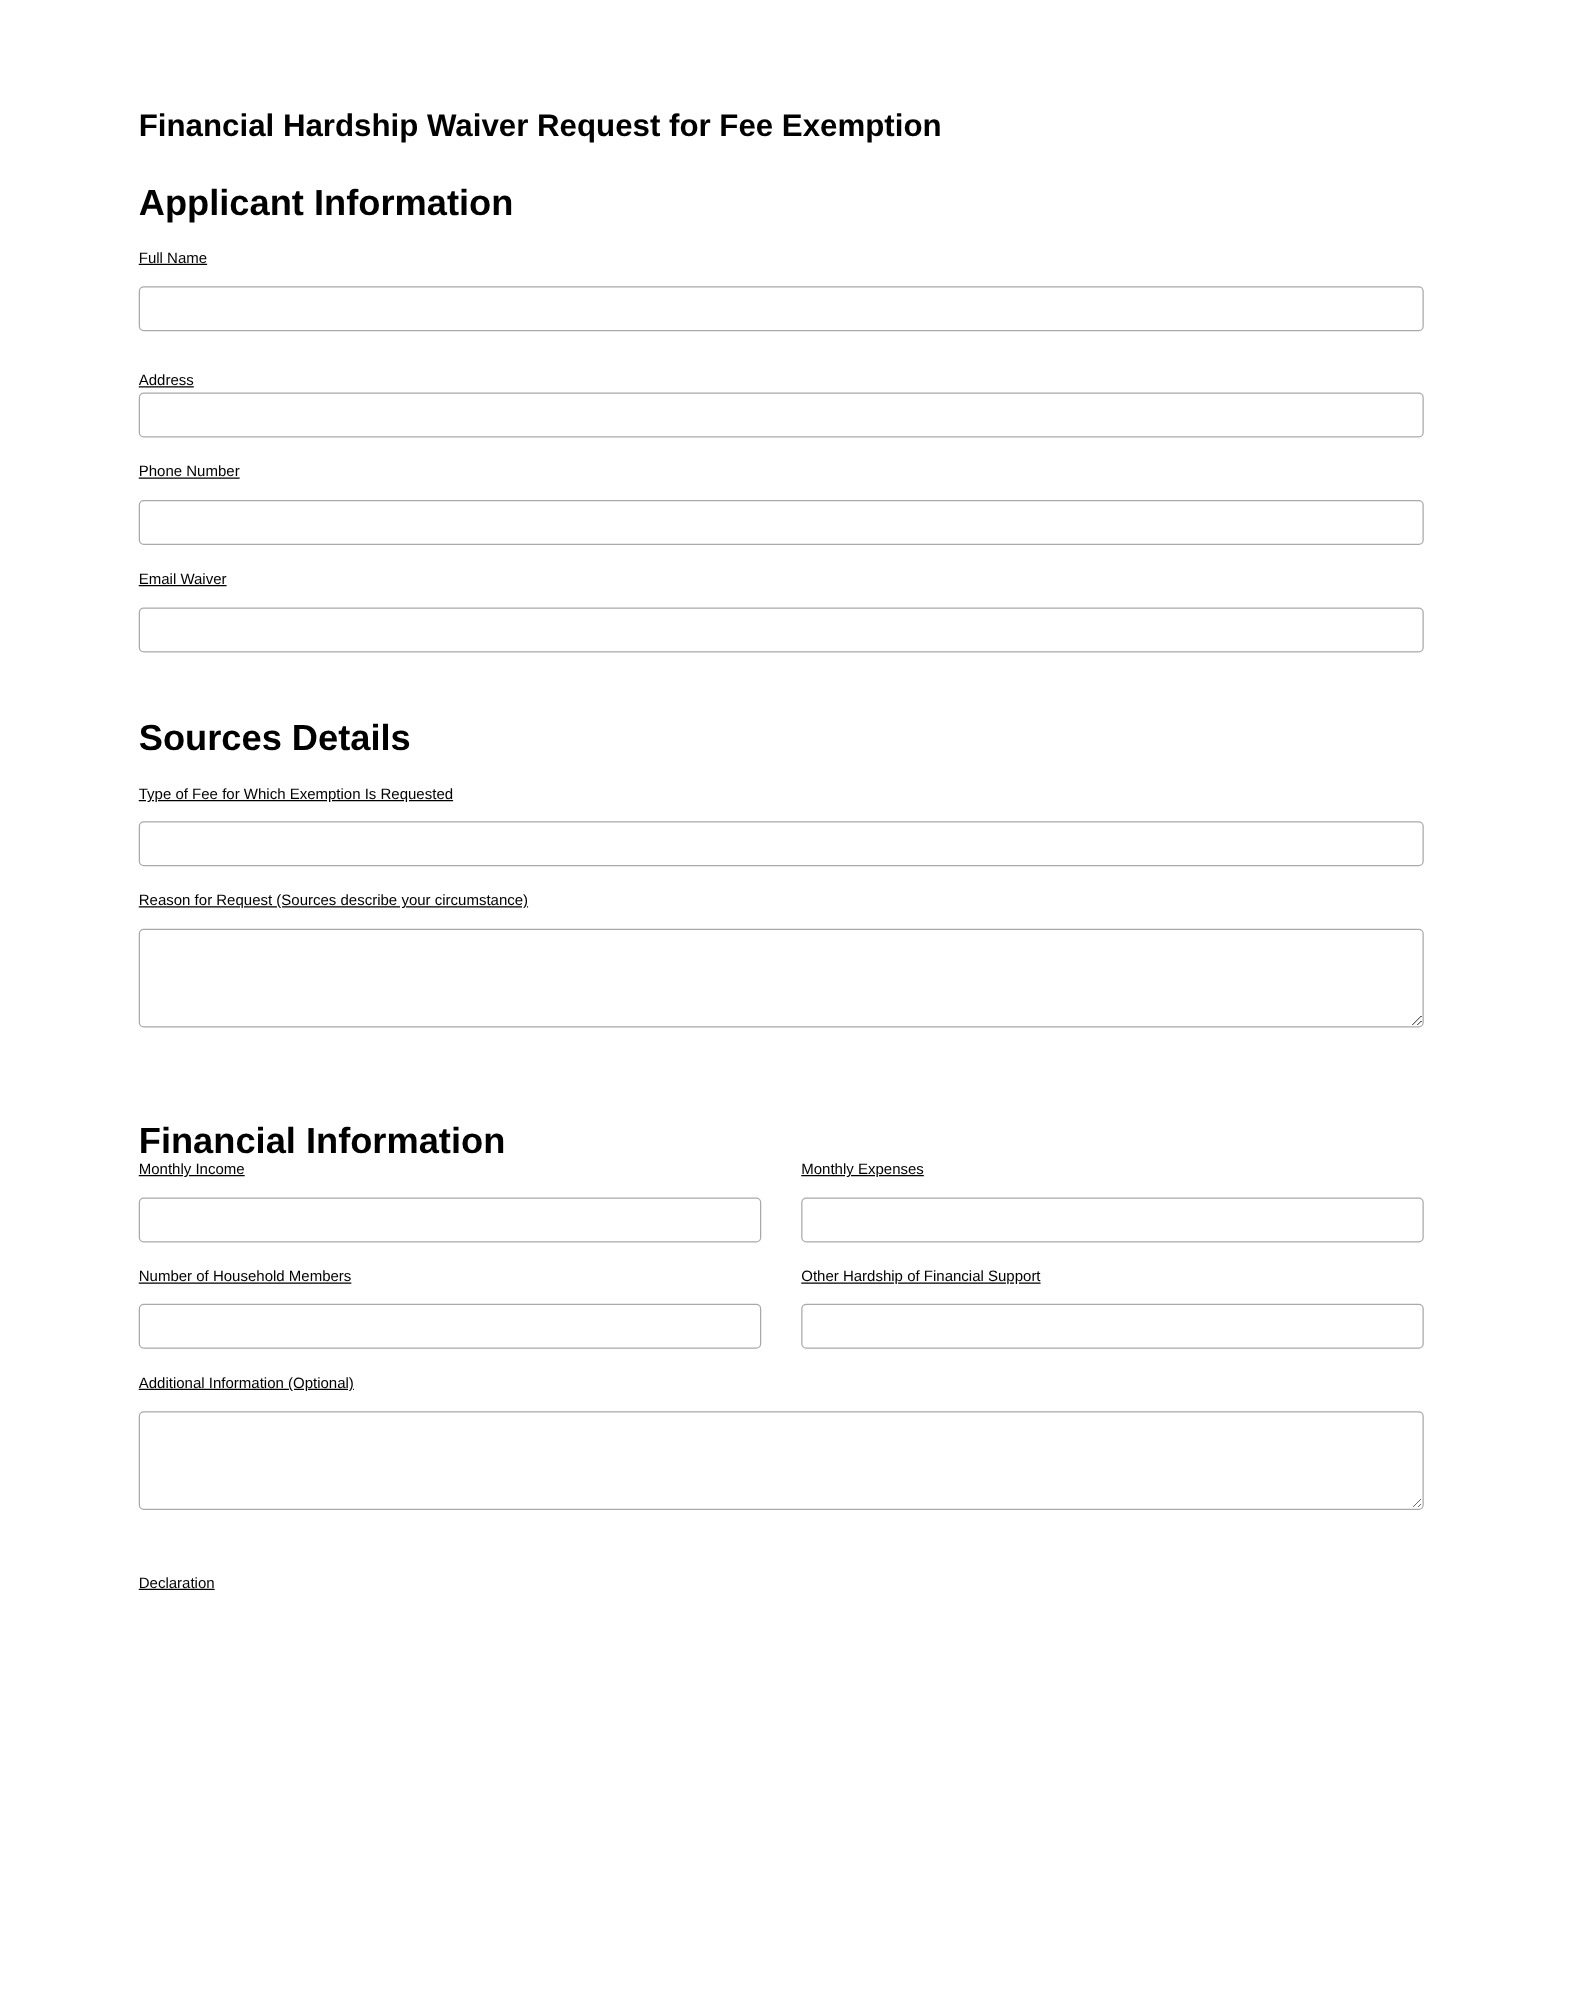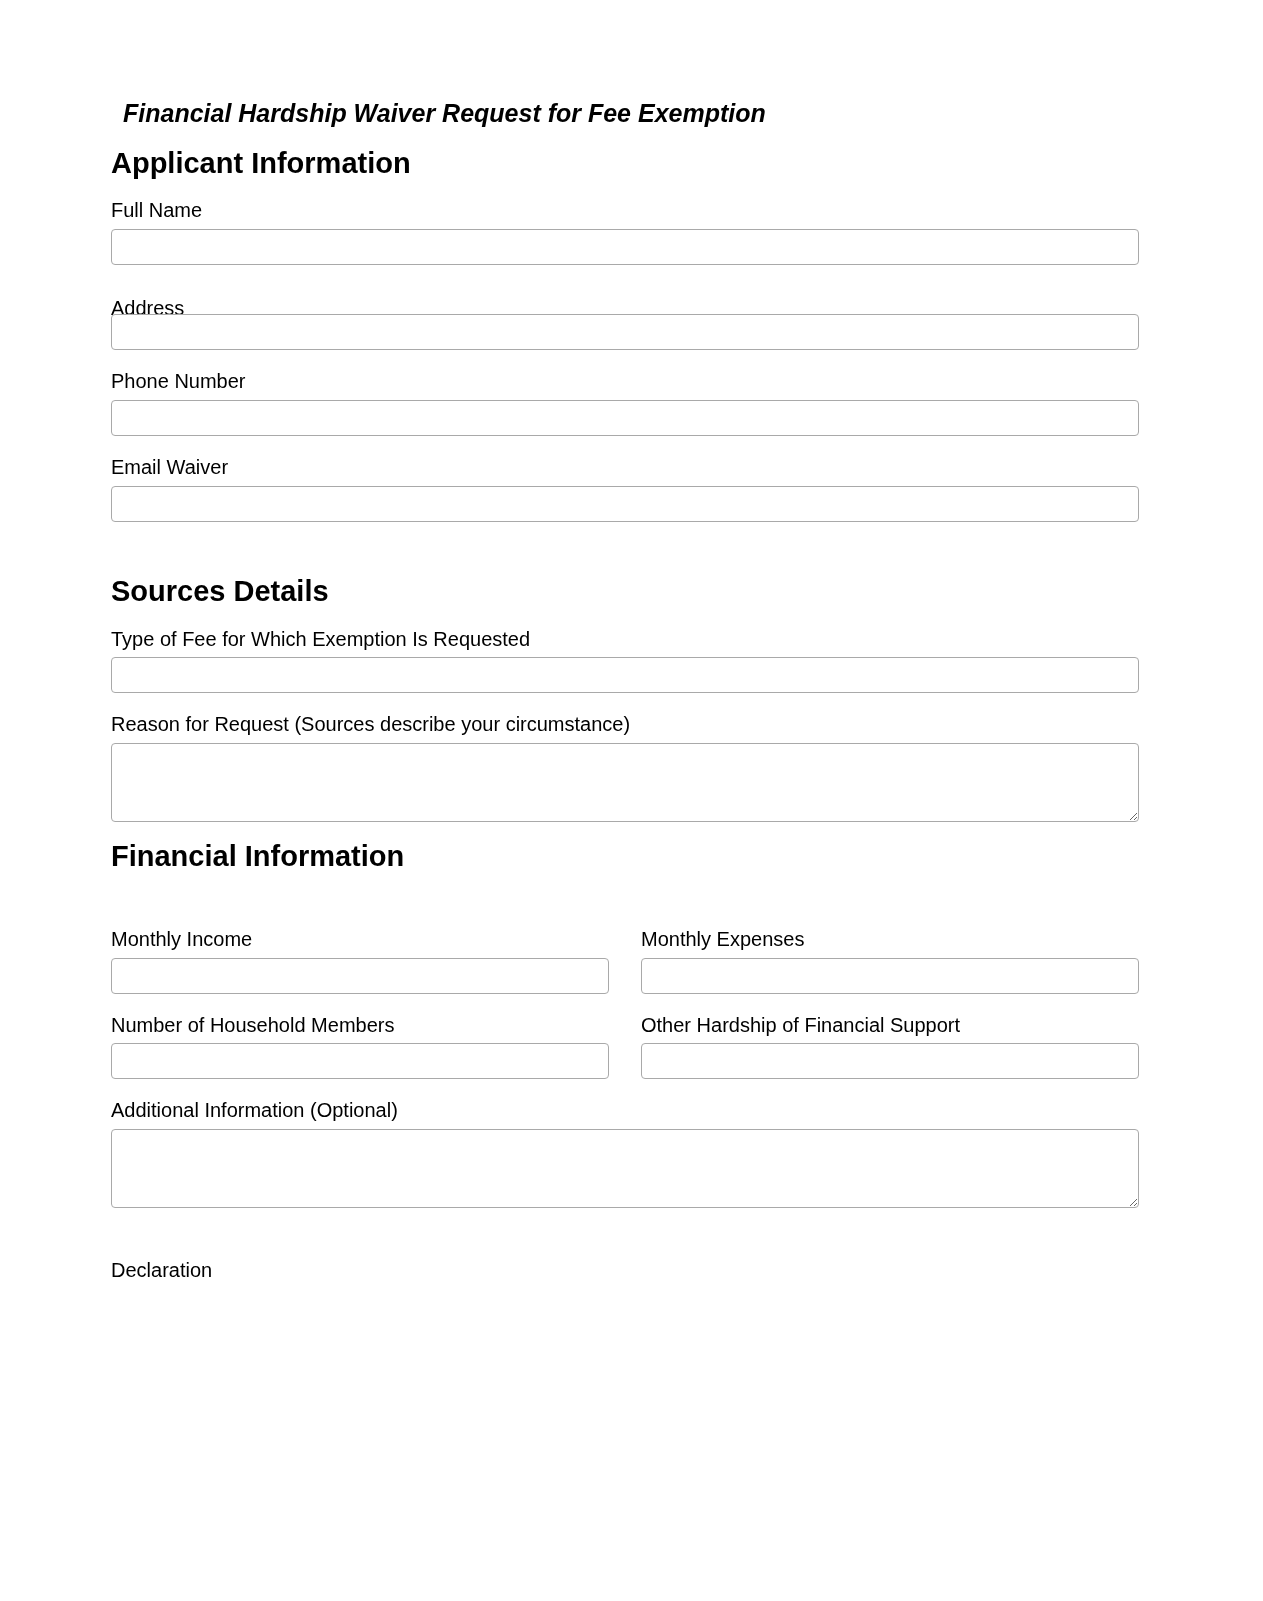--- a/index.html
+++ b/index.html
@@ -1,21 +1,21 @@
 <!DOCTYPE html>
 <html><head>
 <meta charset="utf-8">
 <style>
   html, body { margin: 0; padding: 0; background: #ffffff; }
   body { width: 1263px; height: 1601px; font-family: "Liberation Sans", sans-serif; color: #000; position: relative; overflow: hidden; }
   .clip { position: absolute; left: 0; top: 0; width: 1263px; height: 1277px; overflow: hidden; }
   .container { position: absolute; left: 111px; top: 0; width: 1028px; }
-  h1 { font-size: 25px; font-weight: bold; margin: 12px; position: absolute; top: 87px; left: 0; white-space: nowrap; font-style: italic; }
+  h1 { font-size: 25px; font-weight: bold; margin: 0; position: absolute; top: 87px; left: 0; white-space: nowrap; }
   h2 { font-size: 29px; font-weight: bold; margin: 0; position: absolute; left: 0; white-space: nowrap; }
-  label { font-size: 20px; position: absolute; left: 0; white-space: nowrap; }
+  label { font-size: 12px; position: absolute; left: 0; white-space: nowrap; text-decoration: underline; }
   input, textarea { position: absolute; box-sizing: border-box; border: 1px solid #a9a9a9; border-radius: 4px; background: #fff; font-family: "Liberation Sans", sans-serif; font-size: 16px; padding: 6px 8px; margin: 0; }
   input { height: 36px; }
   textarea { resize: vertical; height: 79px; }
   .full { left: 0; width: 1028px; }
   .half-l { left: 0; width: 498px; }
   .half-r { left: 530px; width: 498px; }
 </style>
 </head>
 <body>
 
@@ -39,21 +39,21 @@
     <input type="email" class="full" style="top: 486px;" placeholder="">
 
     <h2 style="top:575px">Sources Details</h2>
 
     <label style="top:628px">Type of Fee for Which Exemption Is Requested</label>
     <input type="text" class="full" style="top: 657px;" placeholder="">
 
     <label style="top:713px">Reason for Request (Sources describe your circumstance)</label>
     <textarea class="full" style="top: 743px;" placeholder=""></textarea>
 
-    <h2 style="top:840px">Financial Information</h2>
+    <h2 style="top:897px">Financial Information</h2>
 
     <label style="top:928px">Monthly Income</label>
     <input type="text" class="half-l" style="top: 958px;" placeholder="">
 
     <label style="top:928px; left:530px">Monthly Expenses</label>
     <input type="text" class="half-r" style="top: 958px;" placeholder="">
 
     <label style="top:1014px">Number of Household Members</label>
     <input type="text" class="half-l" style="top: 1043px;" placeholder="">
 

